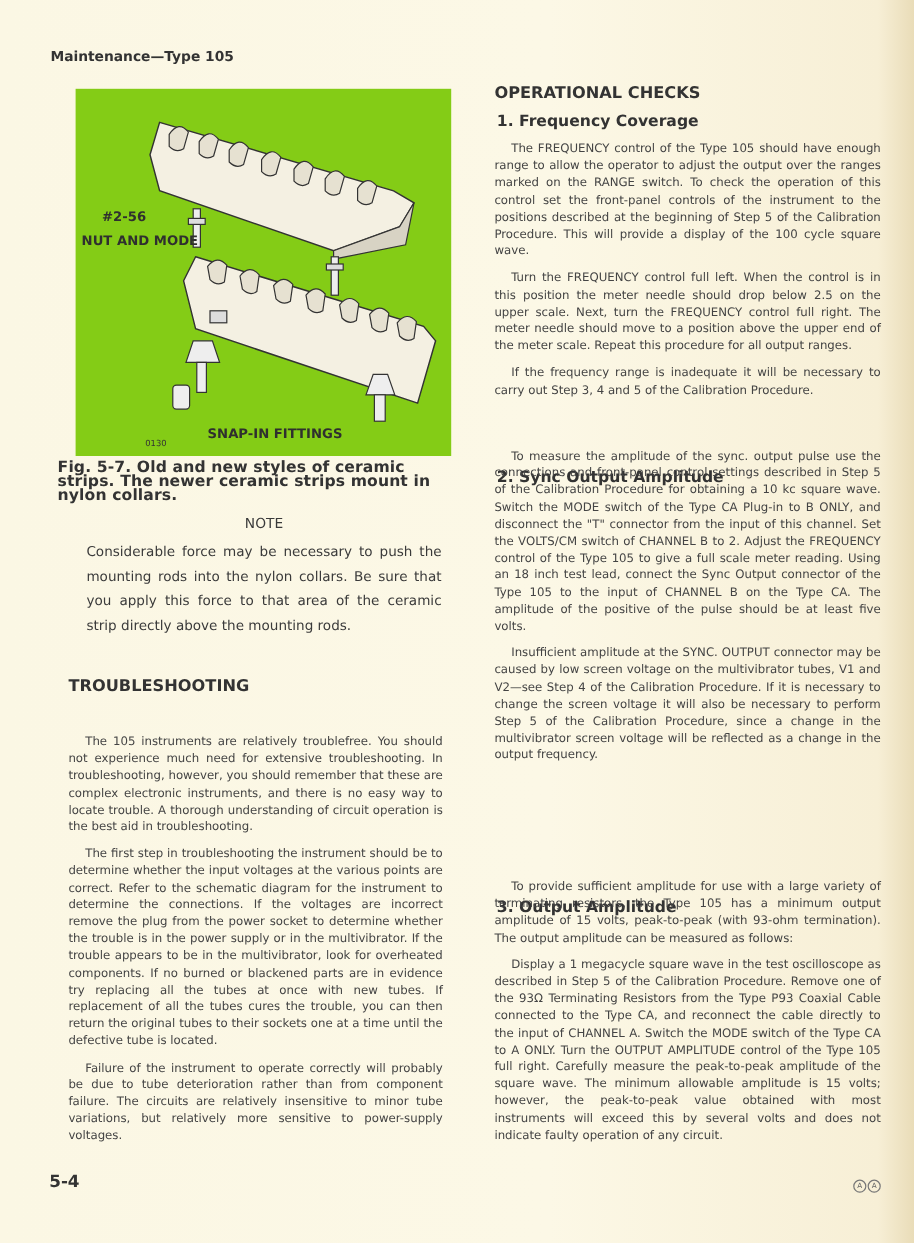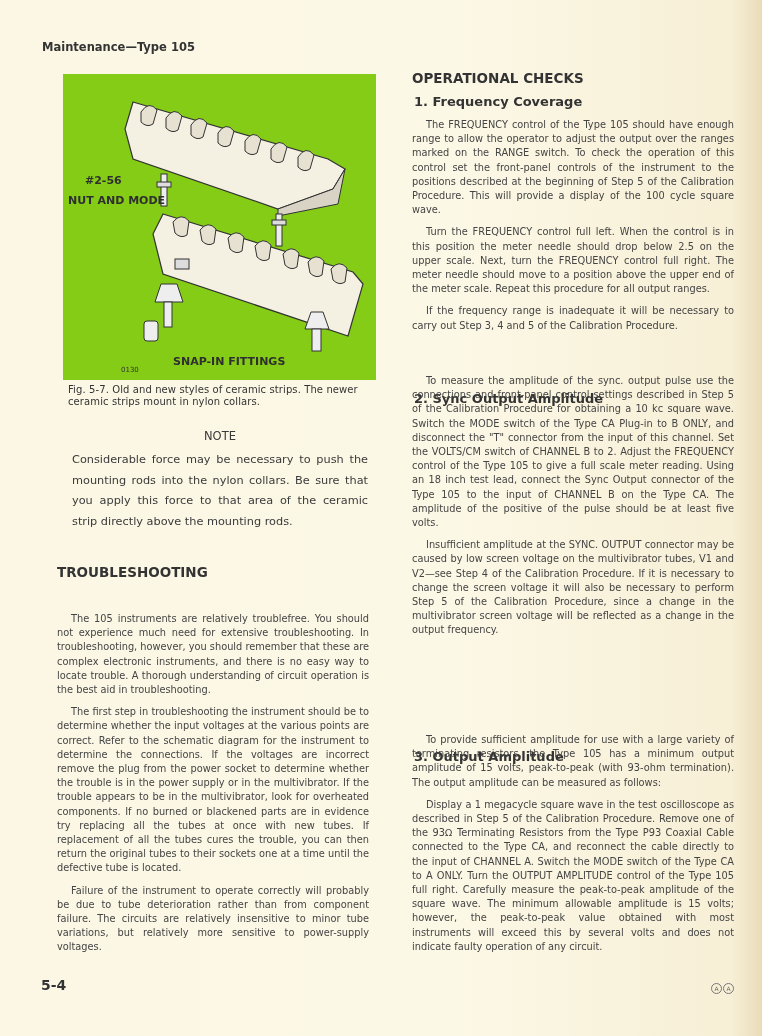--- a/index.html
+++ b/index.html
@@ -19,22 +19,22 @@
     position: absolute; left: 63px; top: 74px;
     width: 313px; height: 306px;
     background: #84cc16;
   }
   .figure svg { position: absolute; left: 0; top: 0; }
   .fig-label {
     position: absolute; font-size: 11px; font-weight: bold; color: #2f2f2f;
   }
   .fig-code { position: absolute; left: 10px; bottom: 6px; font-size: 7px; color: #333; padding-left: 48px; }
   .caption {
-    position: absolute; left: 68px; top: 384px; width: 320px;
-    font-size: 10px; font-weight: normal; color: #333; line-height: 12px;
+    position: absolute; left: 48px; top: 384px; width: 320px;
+    font-size: 13px; font-weight: bold; color: #333; line-height: 12px;
     letter-spacing: 0.1px;
   }
   .note-title {
     position: absolute; left: 60px; top: 429px; width: 320px;
     text-align: center; font-size: 11.5px; color: #3a3a3a;
   }
   .note-body {
     position: absolute; left: 72px; top: 450px; width: 296px;
     font-size: 11.3px; line-height: 20.5px; text-align: justify; color: #3a3a3a;
   }

